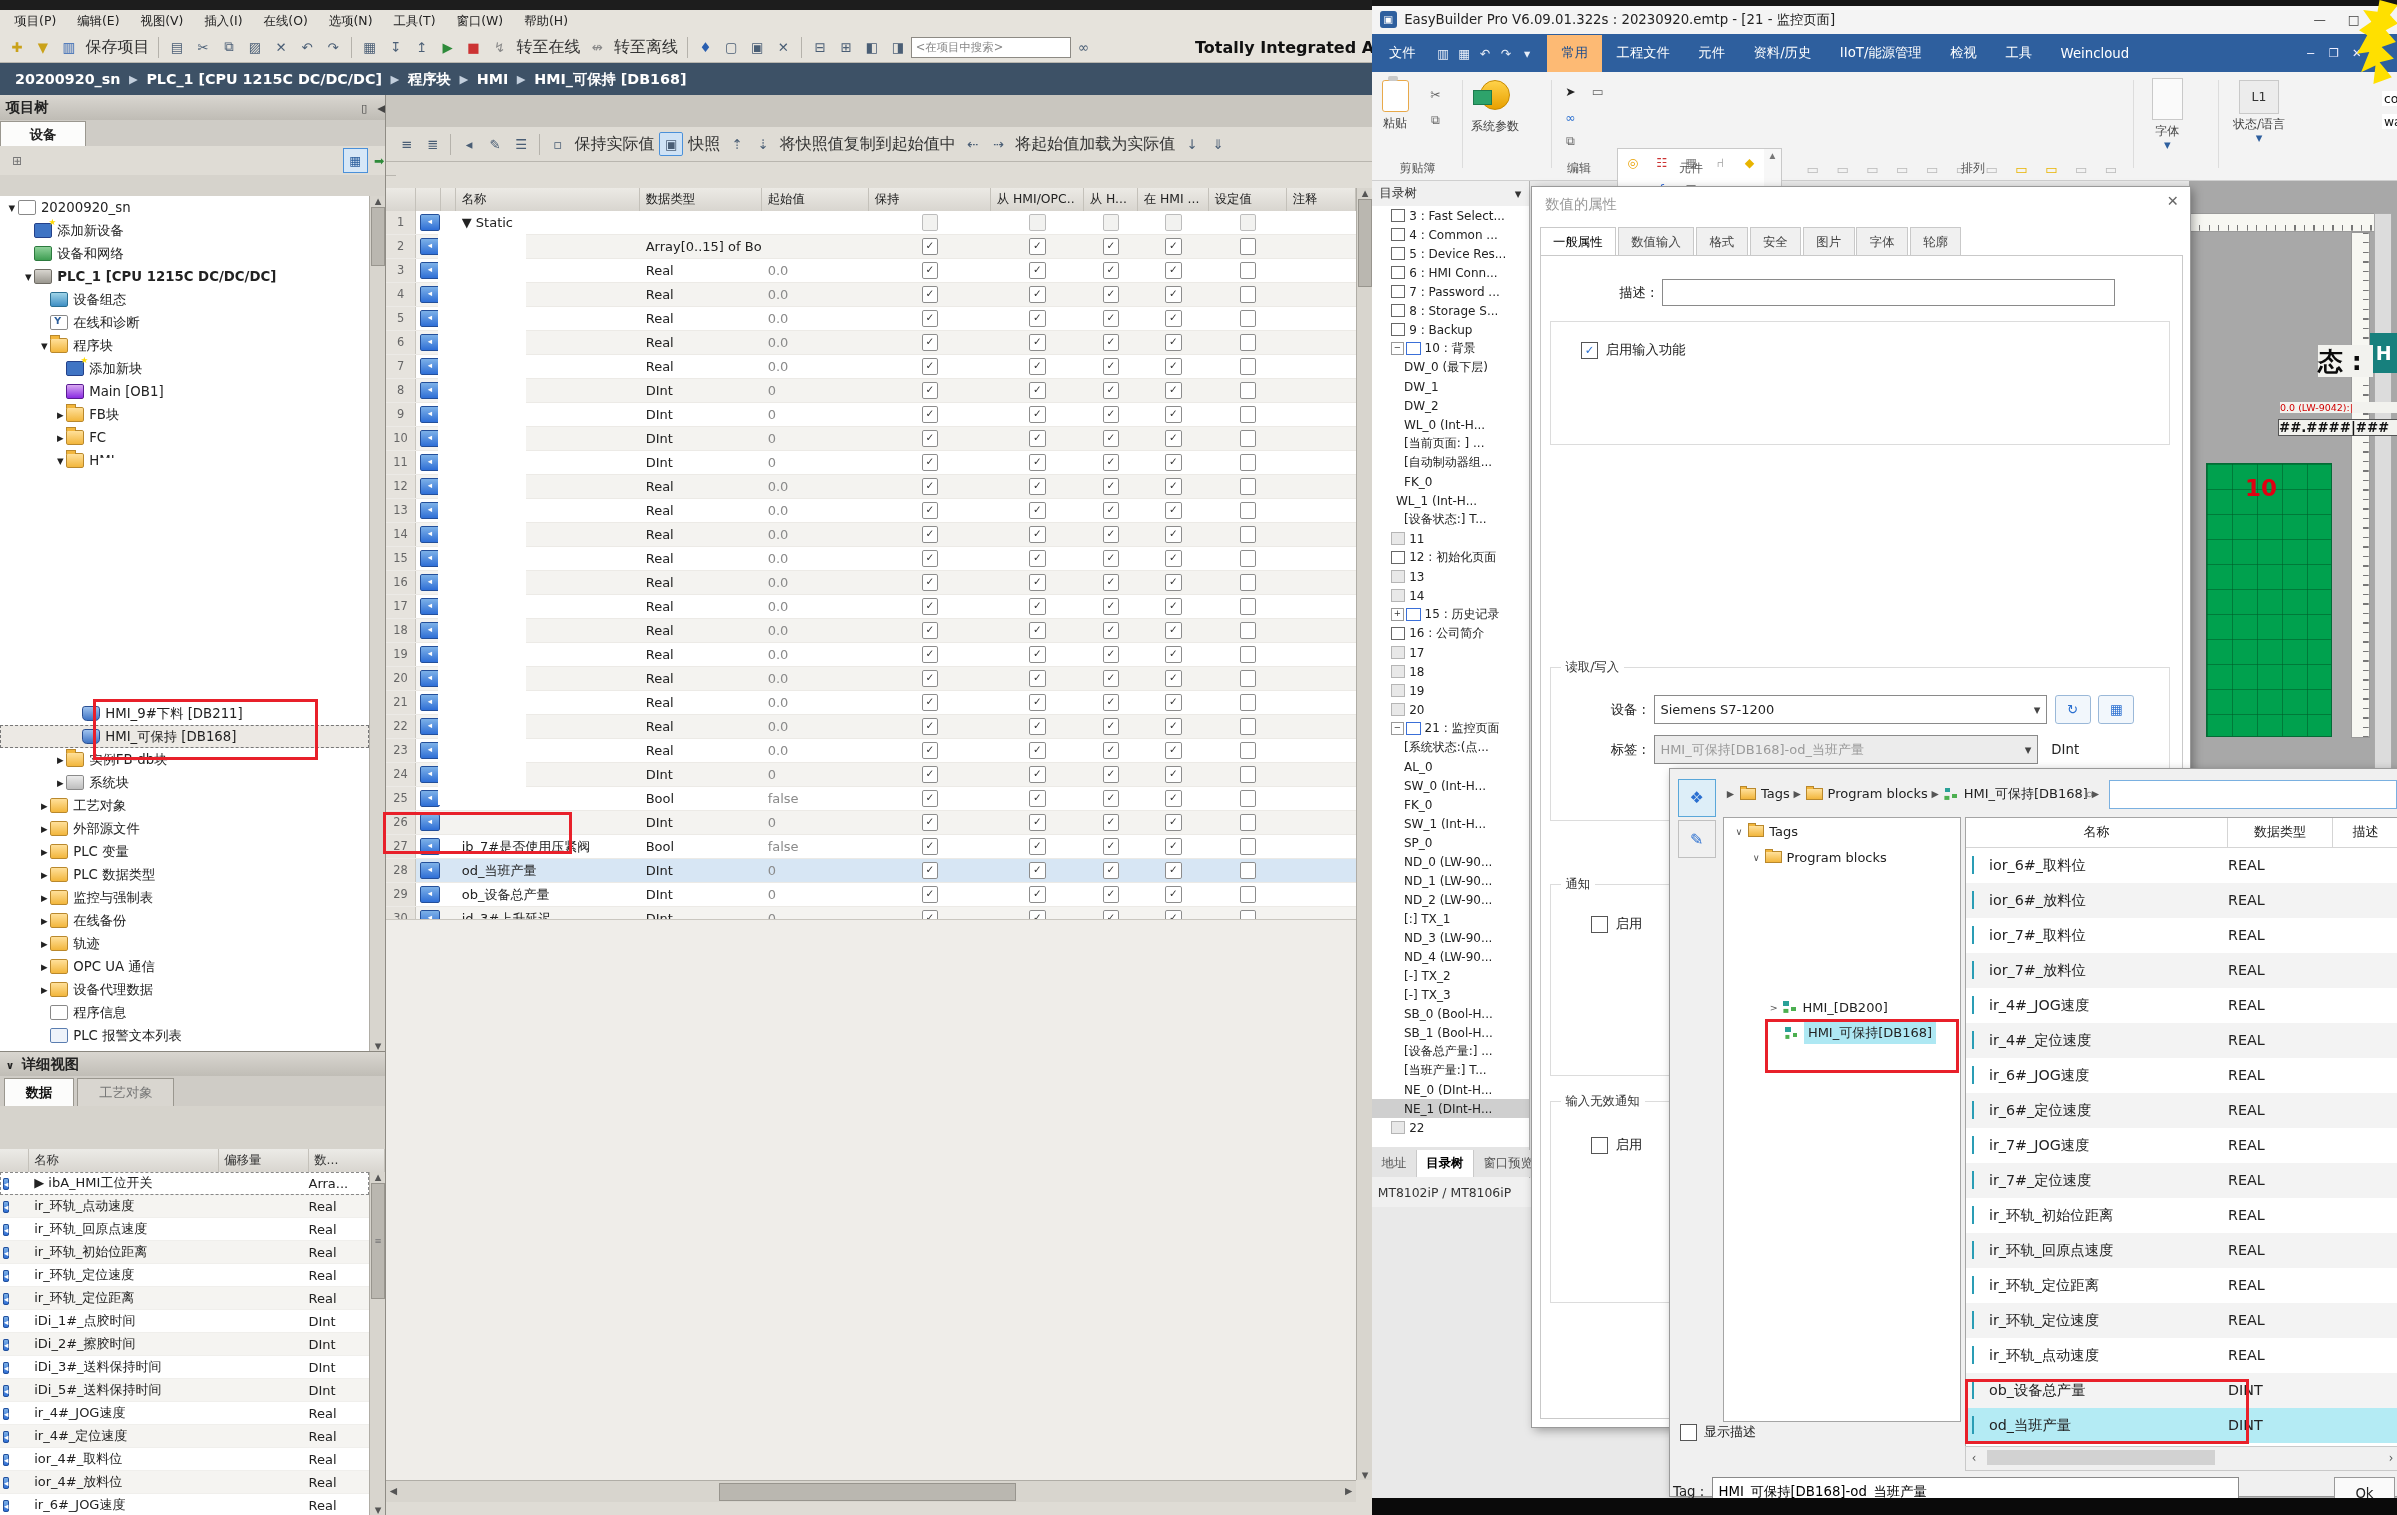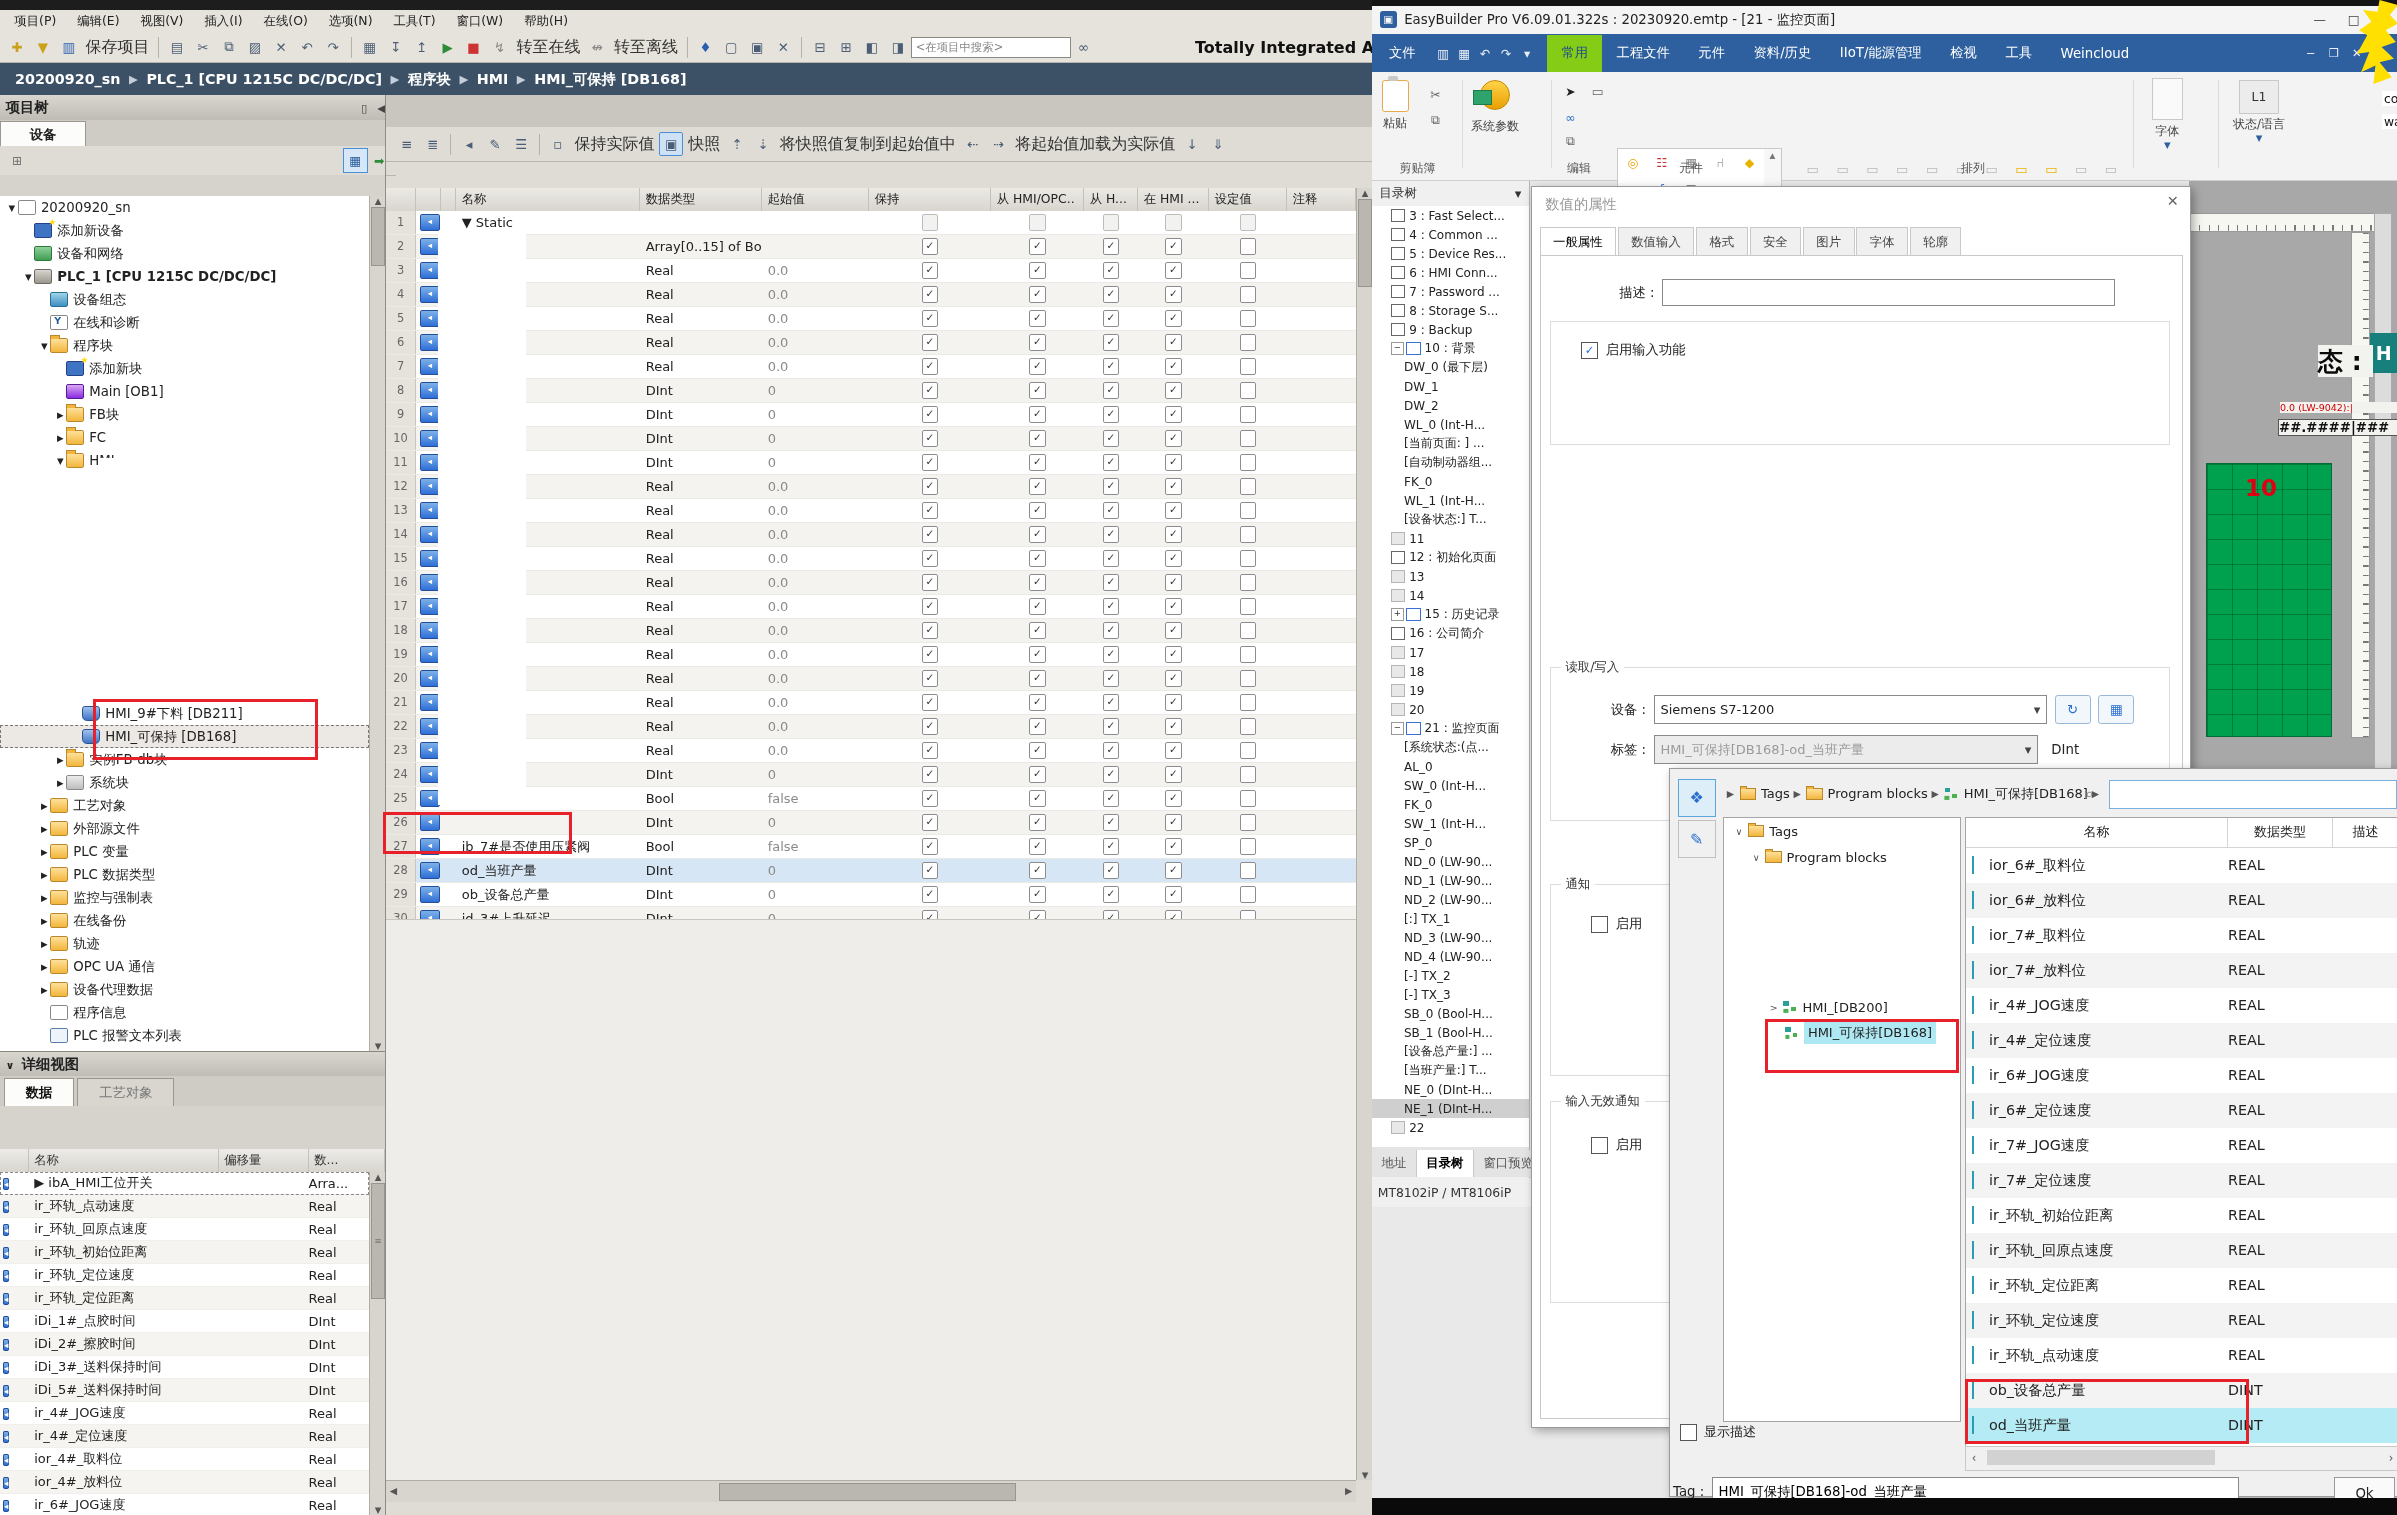--- a/index.html
+++ b/index.html
@@ -93,21 +93,21 @@
   
   #eb{position:absolute;left:1372px;top:0;width:1025px;height:1515px;background:#e9e9e9;}
   #eb-topstrip{position:absolute;left:0;top:0;width:1025px;height:5.7px;background:#141414;}
   #eb-title{position:absolute;left:0;top:5.7px;width:1025px;height:28.5px;background:#f4f4f4;border-bottom:1px solid #dcdcdc;display:flex;align-items:center;padding-left:7.6px;font-size:13.3px;color:#222;}
   .ebappico{width:17px;height:17px;background:#2e5f9e;color:#fff;font-size:10.5px;text-align:center;line-height:17px;border-radius:2.9px;margin-right:7.6px;}
   .wbtn{width:34px;height:23px;display:flex;align-items:center;justify-content:center;color:#444;font-size:12.4px;}
   #eb-blue{position:absolute;left:0;top:34px;width:1025px;height:38px;background:#2e5f9e;display:flex;align-items:center;color:#fff;font-size:13.3px;}
   .ebfile{padding:8.6px 17px;}
   .ebq{width:21px;height:21px;display:flex;align-items:center;justify-content:center;font-size:12.4px;color:#e8eef8;}
   .ebtab{padding:9.5px 14.3px;white-space:nowrap;}
-  .ebtab.on{background:#84cc16;color:#1f4e8c;text-align:center;}
+  .ebtab.on{background:#fdba74;color:#1f4e8c;text-align:center;}
   .ebwin{width:23px;height:21px;display:flex;align-items:center;justify-content:center;font-size:11.4px;color:#eef;}
   #eb-ribbon{position:absolute;left:0;top:72px;width:1025px;height:108px;background:#f3f3f3;border-bottom:1px solid #cfcfcf;}
   .rlabel{position:absolute;font-size:12px;color:#555;text-align:center;}
   .rsep{position:absolute;top:7.6px;width:1px;height:88px;background:#dcdcdc;}
   .bigbtn{position:absolute;display:flex;flex-direction:column;align-items:center;font-size:12px;color:#444;}
   .clip{width:25px;height:30px;border:1.9px solid #e8a94a;border-radius:2.9px;background:#fff;position:relative;}
   .clip::before{content:"";position:absolute;left:5.7px;top:-4.8px;width:9.5px;height:4.8px;background:#c9c9c9;border-radius:1.9px;}
   .gear{width:28.5px;height:28.5px;background:linear-gradient(#ffd24a,#e8a000);border-radius:50%;border:1.9px solid #c78a00;position:relative;}
   .gear::after{content:"";position:absolute;left:-7.6px;top:9.5px;width:17px;height:13.3px;background:#2ea36b;border:1px solid #1d7a4e;}
   .sicon{width:21px;height:19px;display:flex;align-items:center;justify-content:center;font-size:12.4px;color:#666;}
@@ -1604,21 +1604,21 @@
           </div>
           <div class="dtrow" style="padding-left: 32px;">
             <span>[当前页面: ] ...</span>
           </div>
           <div class="dtrow" style="padding-left: 32px;">
             <span>[自动制动器组...</span>
           </div>
           <div class="dtrow" style="padding-left: 32px;">
             <span>FK_0</span>
           </div>
-          <div class="dtrow" style="padding-left: 32px; text-align: right;">
+          <div class="dtrow" style="padding-left: 24px; text-align: right;">
             <span>WL_1 (Int-H...</span>
           </div>
           <div class="dtrow" style="padding-left: 32px;">
             <span>[设备状态:] T...</span>
           </div>
           <div class="dtrow" style="padding-left: 19px;">
             <span class="pg pg-gray"></span>
             <span>11</span>
           </div>
           <div class="dtrow" style="padding-left: 19px;">

